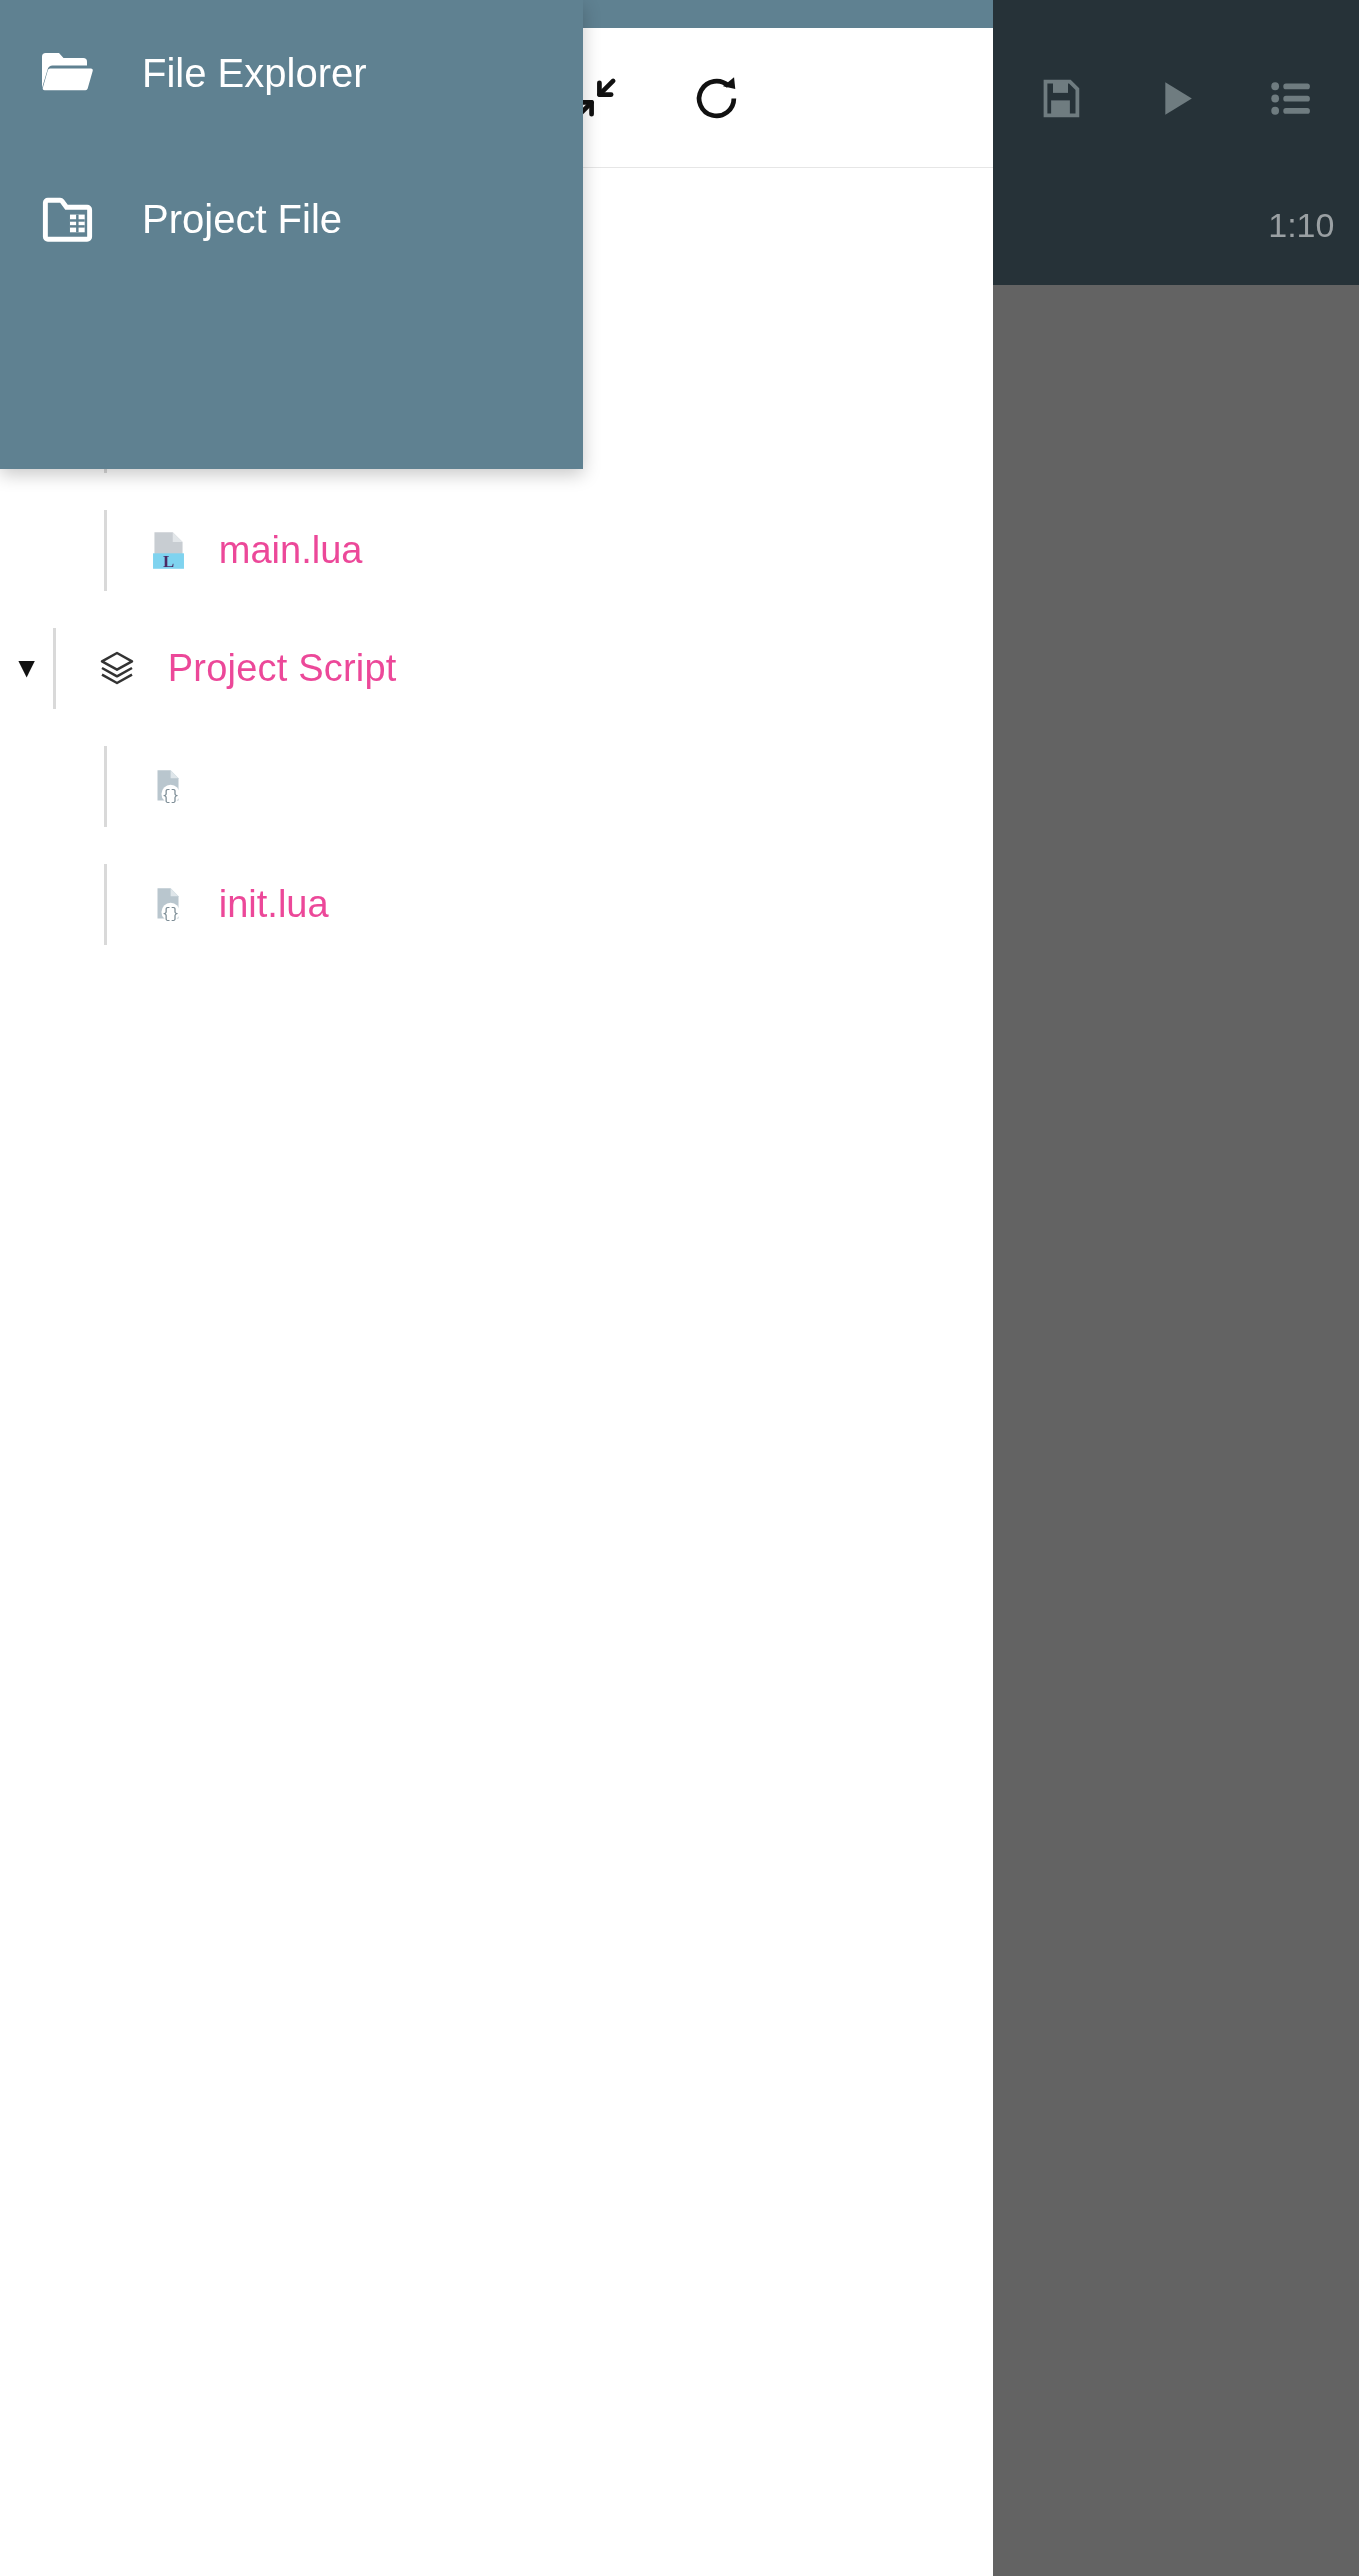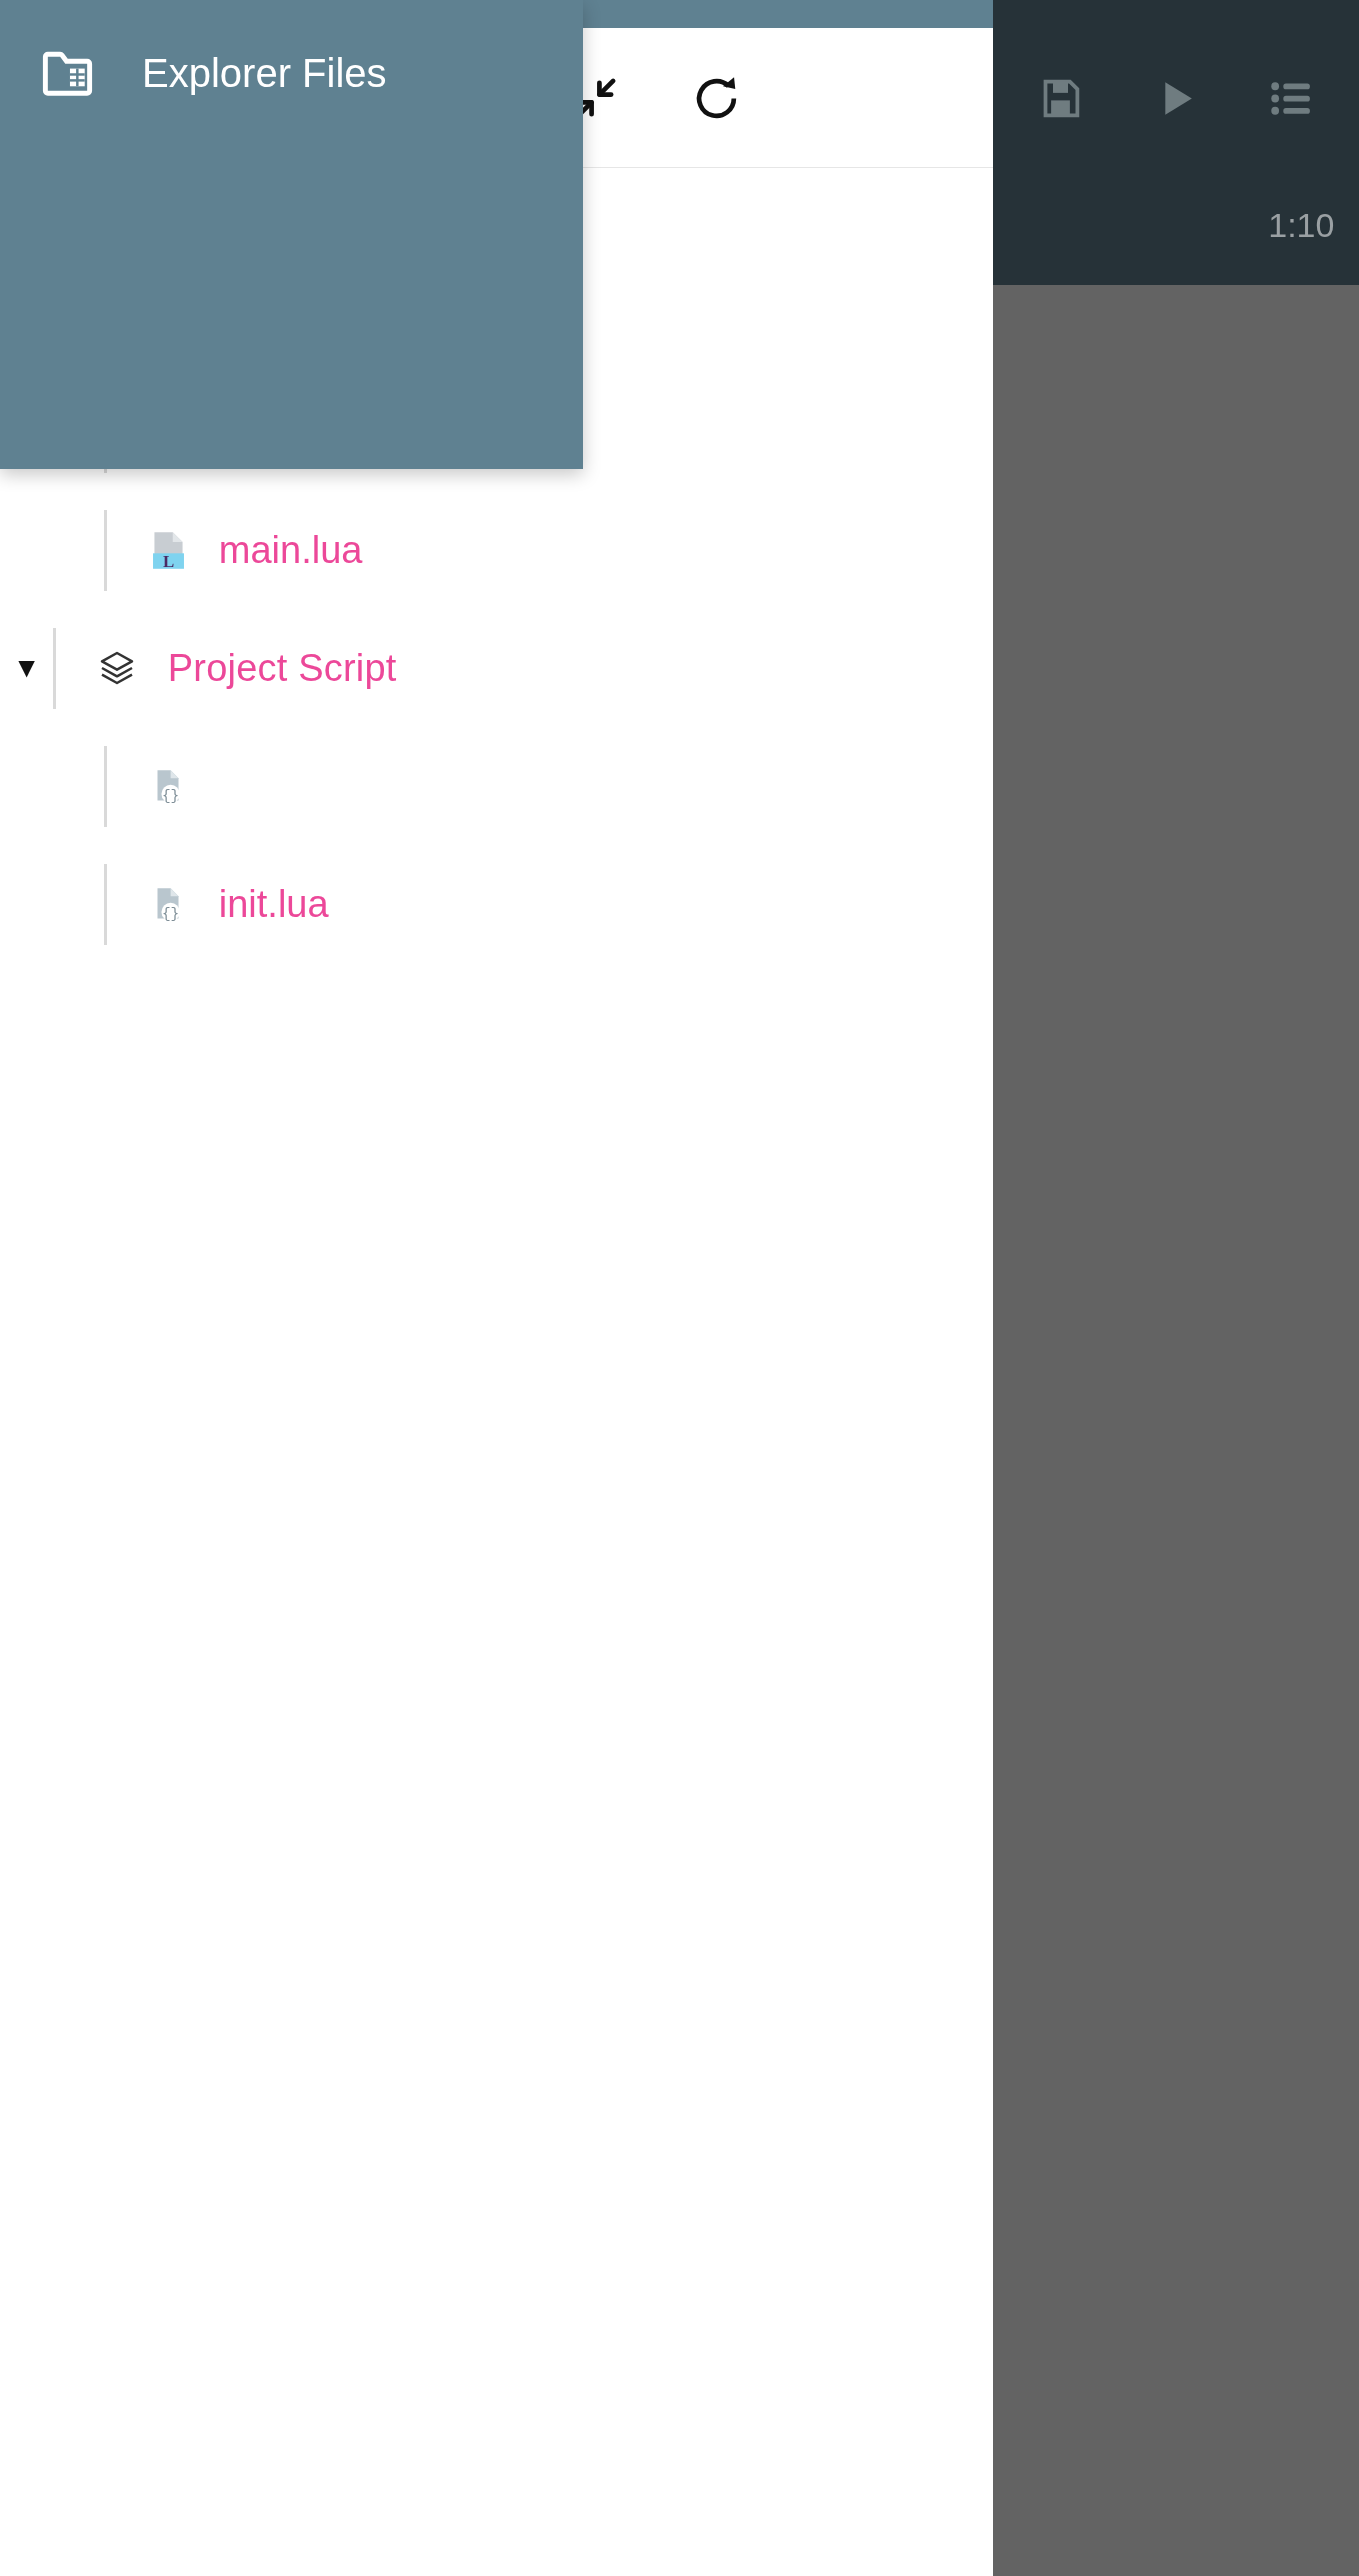--- a/index.html
+++ b/index.html
@@ -246,31 +246,40 @@
               <rect x="8" y="16.6" width="13" height="2.9" rx="1.3"></rect>
           </svg>
         </div>
       </div>
       <div class="rp-time">1:10</div>
     </div>
   </div>
 
   <div class="menu">
 
+    <div class="menu-item">
+      <span class="menu-icon">
+        <svg width="60" height="60" viewBox="0 0 24 24" fill="#ffffff">
+          <path d="M2 5.5A1.5 1.5 0 0 1 3.5 4h5.3l1.8 2h7.9A1.5 1.5 0 0 1 20 7.5V9H6.2a2 2 0 0 0-1.9 1.4L2 18z"></path>
+          <path d="M6.2 10.2h15.3a.8.8 0 0 1 .77 1l-2 7a.9.9 0 0 1-.87.66H3.1a.8.8 0 0 1-.77-1l2-7a.9.9 0 0 1 .87-.66z"></path>
+        </svg>
+      </span>
+      <span class="menu-label">File Explorer</span>
+    </div>
 
     <div class="menu-item">
       <span class="menu-icon">
         <svg width="59" height="59" viewBox="0 0 24 24" fill="none" stroke="#ffffff" stroke-width="2">
           <path d="M3 7.2V19a1 1 0 0 0 1 1h16a1 1 0 0 0 1-1V8a1 1 0 0 0-1-1h-8.4L9.8 4.6A1 1 0 0 0 9 4.2H4a1 1 0 0 0-1 1z"></path>
           <rect x="13" y="10" width="6" height="7.2" fill="#ffffff" stroke="none"></rect>
           <line x1="13" y1="12.4" x2="19" y2="12.4" stroke="#5f8191" stroke-width="1"></line>
           <line x1="13" y1="14.8" x2="19" y2="14.8" stroke="#5f8191" stroke-width="1"></line>
           <line x1="16" y1="10" x2="16" y2="17.2" stroke="#5f8191" stroke-width="1"></line>
         </svg>
       </span>
-      <span class="menu-label">Explorer Files</span>
+      <span class="menu-label">Project File</span>
     </div>
 
 
   </div>
 
 </div>
 
 
 </body></html>

